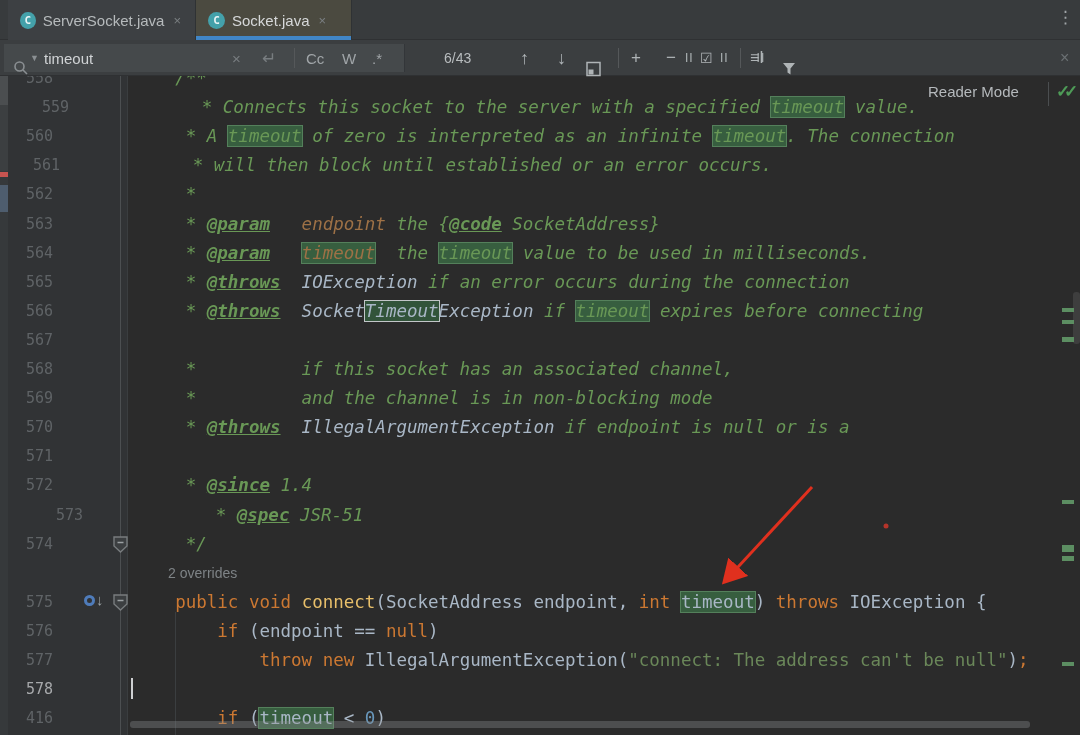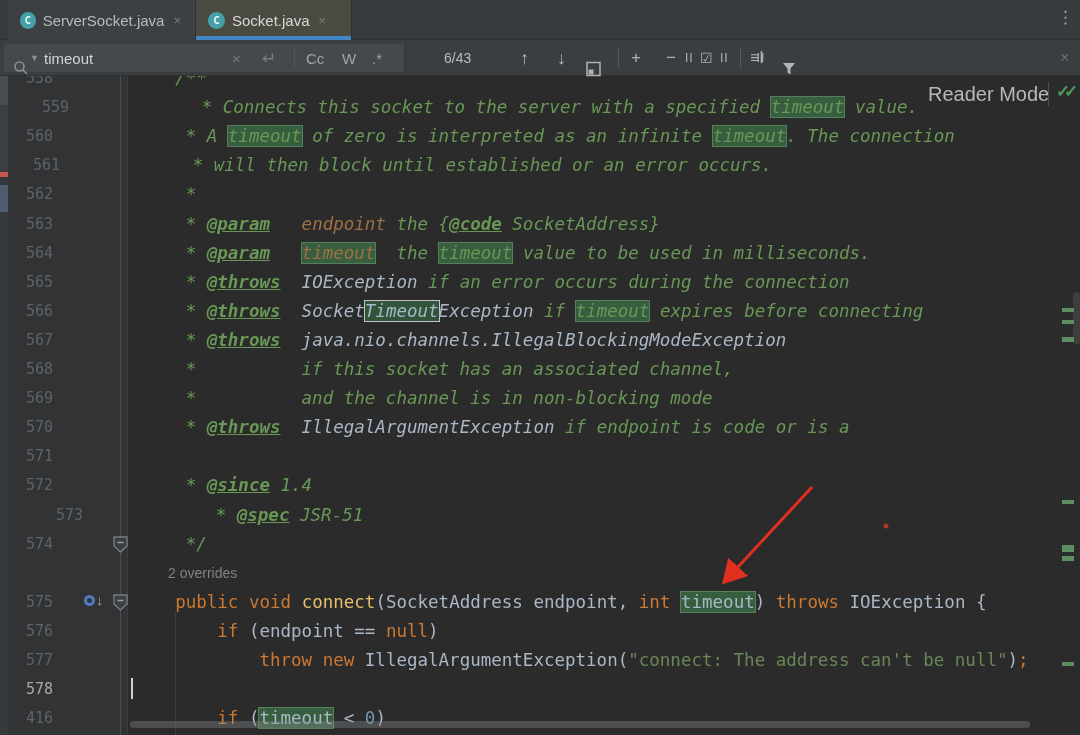--- a/index.html
+++ b/index.html
@@ -54,21 +54,21 @@
   .hl-hl{background:#375E3F;box-shadow:0 0 0 1px #54805B;}
   .hl-cur{background:#32543A;box-shadow:0 0 0 1px #C2C6C8;}
   #caret{position:absolute;left:131px;top:678px;width:2px;height:21px;background:#CED0D2;}
   
   .fold-marker{position:absolute;left:112px;width:17px;height:17px;}
   #override-icon{position:absolute;left:84px;top:595px;width:11px;height:11px;border:3px solid #4F7CBA;
                  border-radius:50%;box-sizing:border-box;}
   #override-arrow{position:absolute;left:96px;top:591px;color:#9AA0A3;font-size:15px;}
   
   #reader{position:absolute;left:900px;top:80px;width:180px;height:28px;}
-  #reader .rm-label{position:absolute;left:28px;top:3px;font-size:20px;color:#B5B9BC;}
+  #reader .rm-label{position:absolute;left:28px;top:3px;font-size:15px;color:#B5B9BC;}
   #reader .rm-div{position:absolute;left:148px;top:2px;width:1px;height:24px;background:#4B4E50;}
   .dblcheck{position:absolute;top:1px;color:#4E9B57;font-size:17px;font-weight:bold;}
   
   #vthumb{position:absolute;left:1073px;top:292px;width:7px;height:52px;background:rgba(255,255,255,.09);border-radius:3px;}
   #hthumb{position:absolute;left:130px;top:721px;width:900px;height:7px;background:rgba(140,144,146,.35);border-radius:3px;}
   .stripe-mark{position:absolute;left:1062px;width:12px;background:#5C8E62;}
   
   #arrow-overlay{position:absolute;left:0;top:0;width:1080px;height:735px;pointer-events:none;}
 </style>
 </head>
@@ -119,33 +119,32 @@
       <div class="row" style="top: 267.7px;">
         <span class="lnum">565</span>
         <pre class="code"><span class="tok-cmt">     * </span><span class="tok-tag">@throws</span><span class="tok-cmt">  </span><span class="tok-cls">IOException</span><span class="tok-cmt"> if an error occurs during the connection</span></pre>
       </div>
       <div class="row" style="top: 296.8px;">
         <span class="lnum">566</span>
         <pre class="code"><span class="tok-cmt">     * </span><span class="tok-tag">@throws</span><span class="tok-cmt">  </span><span class="tok-cls">Socket</span><span class="tok-cls hl-cur">Timeout</span><span class="tok-cls">Exception</span><span class="tok-cmt"> if </span><span class="tok-cmt hl-hl">timeout</span><span class="tok-cmt"> expires before connecting</span></pre>
       </div>
       <div class="row" style="top: 325.9px;">
         <span class="lnum">567</span>
-        <pre class="code"><span class="tok-cmt">     * </span><span class="tok-tag">@throws</span><span class="tok-cmt">  </span><span class="tok-cls">java.nio.channels.IllegalBlockingModeException</span></pre>
       </div>
       <div class="row" style="top: 355px;">
         <span class="lnum">568</span>
         <pre class="code"><span class="tok-cmt">     *          if this socket has an associated channel,</span></pre>
       </div>
       <div class="row" style="top: 384.1px;">
         <span class="lnum">569</span>
         <pre class="code"><span class="tok-cmt">     *          and the channel is in non-blocking mode</span></pre>
       </div>
       <div class="row" style="top: 413.2px;">
         <span class="lnum">570</span>
-        <pre class="code"><span class="tok-cmt">     * </span><span class="tok-tag">@throws</span><span class="tok-cmt">  </span><span class="tok-cls">IllegalArgumentException</span><span class="tok-cmt"> if endpoint is code or is a</span></pre>
+        <pre class="code"><span class="tok-cmt">     * </span><span class="tok-tag">@throws</span><span class="tok-cmt">  </span><span class="tok-cls">IllegalArgumentException</span><span class="tok-cmt"> if endpoint is null or is a</span></pre>
       </div>
       <div class="row" style="top: 442.3px;">
         <span class="lnum">571</span>
       </div>
       <div class="row" style="top: 471.4px;">
         <span class="lnum">572</span>
         <pre class="code"><span class="tok-cmt">     * </span><span class="tok-tag">@since</span><span class="tok-cmt"> 1.4</span></pre>
       </div>
       <div class="row" style="top: 500.5px; margin-left: 30px;">
         <span class="lnum">573</span>

